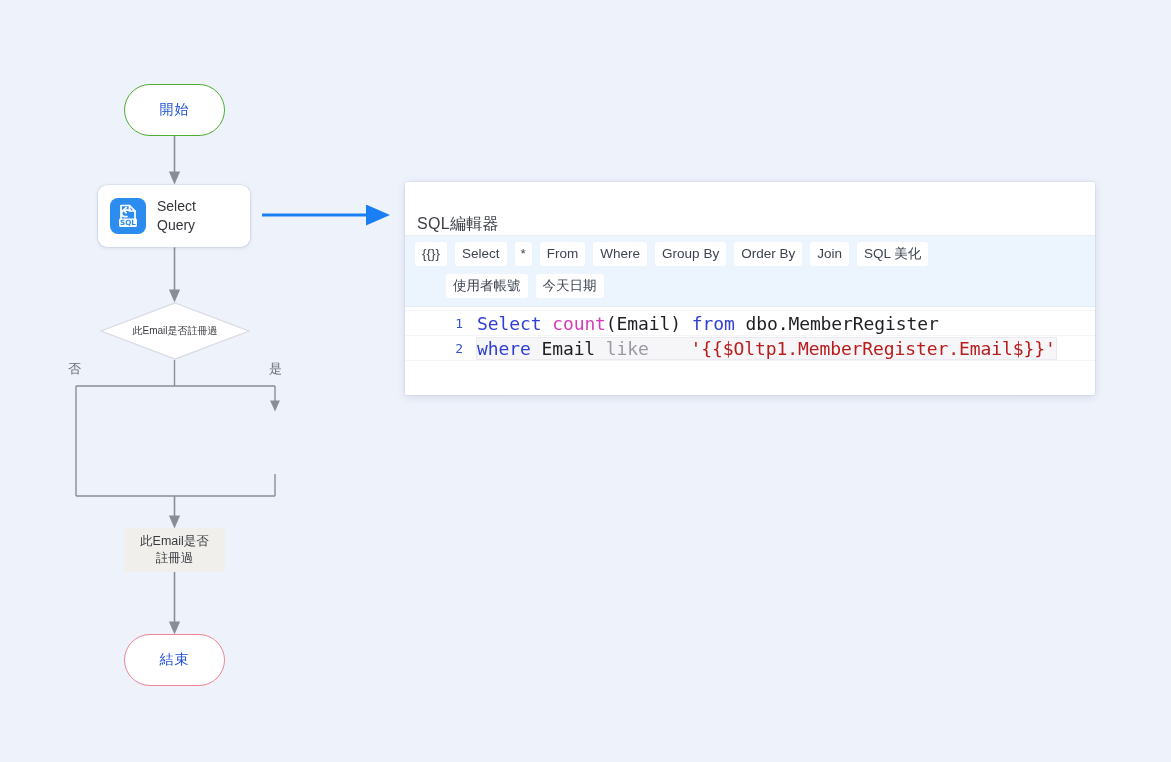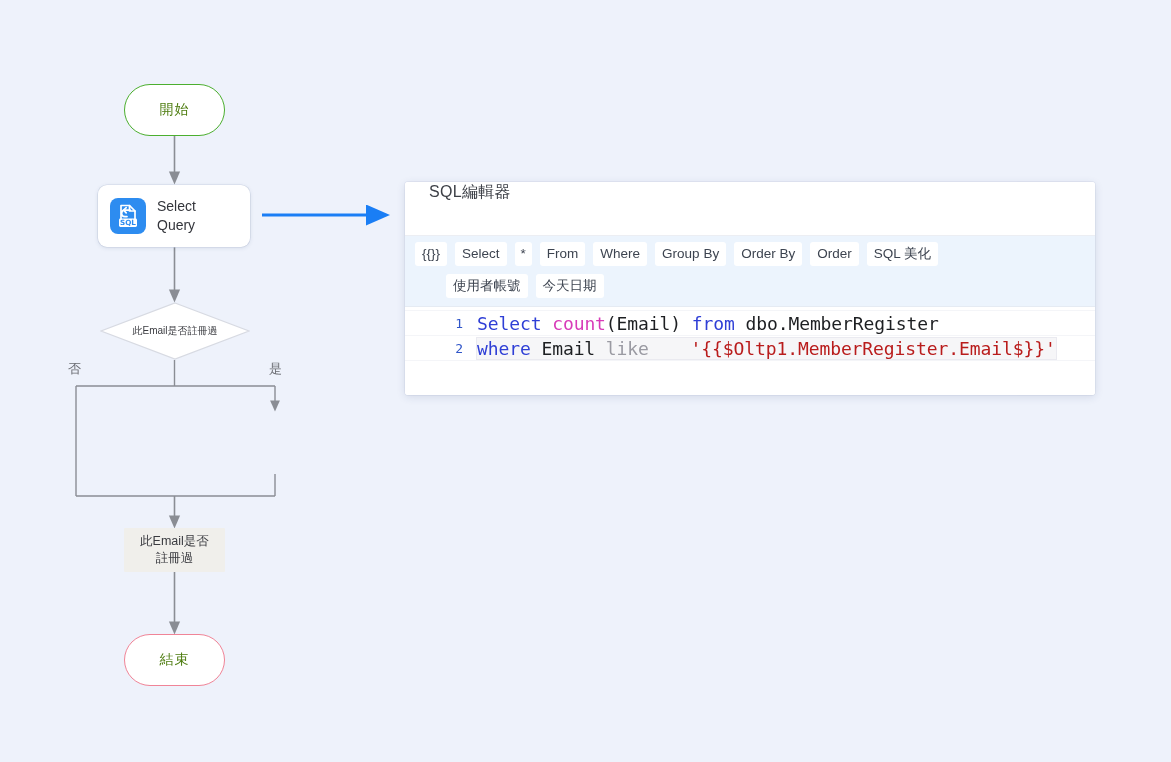--- a/index.html
+++ b/index.html
@@ -45,21 +45,21 @@
   }
 
   
   .terminator {
     display: flex;
     align-items: center;
     justify-content: center;
     background: #ffffff;
     border-radius: 28px;
     font-size: 14px;
-    color: #4d7c0f;
+    color: #1d4ed8;
     letter-spacing: 1px;
   }
   .terminator.start {
     border: 1.6px solid #4caf2f;
     left: 124px;
     top: 84px;
     width: 101px;
     height: 52px;
   }
   .terminator.end {
@@ -172,22 +172,22 @@
     border-radius: 3px;
     box-shadow: 0 2px 9px rgba(45,62,110,0.14), 0 0 0 0.7px rgba(223,228,240,0.95);
     overflow: hidden;
     display: flex;
     flex-direction: column;
   }
   .panel-header {
     height: 53px;
     flex: 0 0 53px;
     display: flex;
-    align-items: flex-start;
-    padding: 0 24px;
+    align-items: flex-end;
+    padding: 0 12px;
     border-bottom: 1px solid #eceef3;
     background: #ffffff;
   }
   .panel-title {
     font-size: 16px;
     color: #3c3f46;
     letter-spacing: 0.3px;
   }
 
   .toolbar {
@@ -343,21 +343,21 @@
 
     <div class="toolbar">
       <div class="toolbar-row">
         <button class="tool-btn">{{}}</button>
         <button class="tool-btn">Select</button>
         <button class="tool-btn asterisk">*</button>
         <button class="tool-btn">From</button>
         <button class="tool-btn">Where</button>
         <button class="tool-btn">Group By</button>
         <button class="tool-btn">Order By</button>
-        <button class="tool-btn">Order</button>
+        <button class="tool-btn">Join</button>
         <button class="tool-btn">SQL 美化</button>
       </div>
       <div class="toolbar-row">
         <button class="tool-btn">使用者帳號</button>
         <button class="tool-btn">今天日期</button>
       </div>
     </div>
 
     <div class="code-area">
       <div class="code-line">

